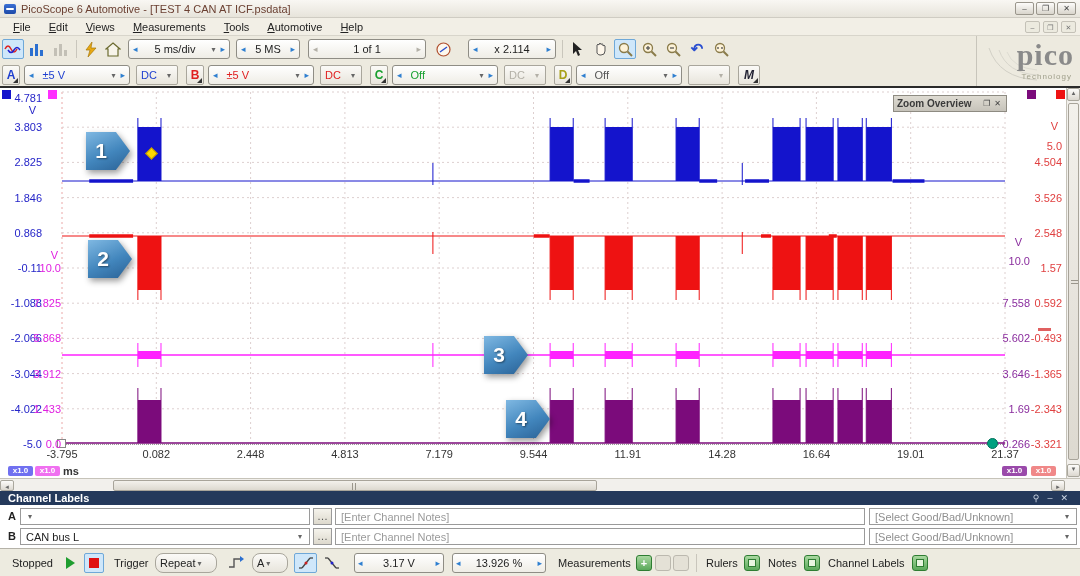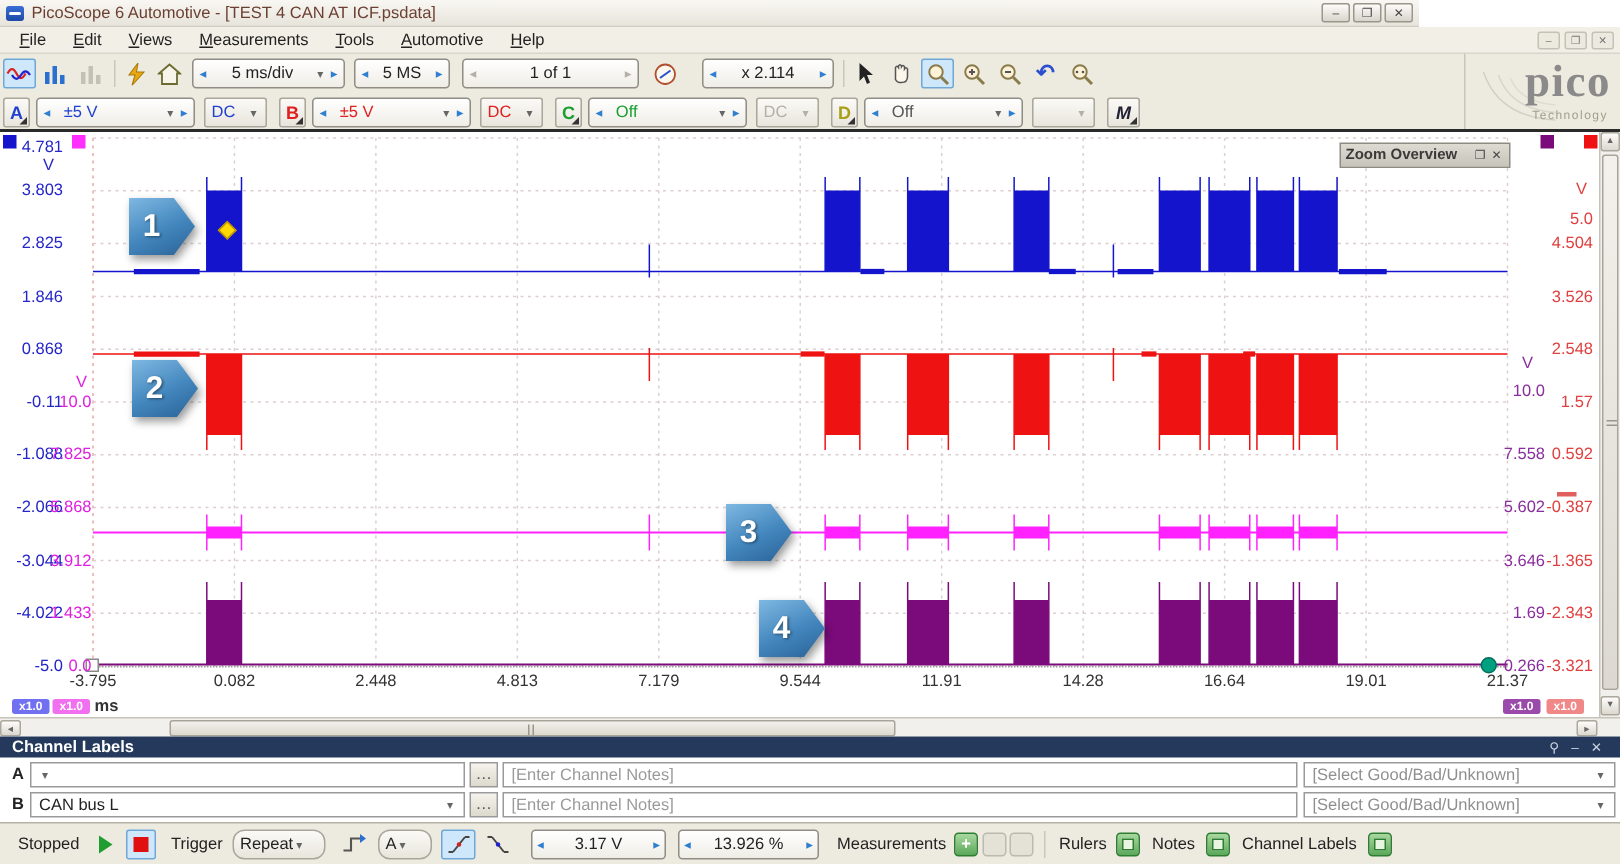--- a/index.html
+++ b/index.html
@@ -1,19 +1,19 @@
 <!DOCTYPE html>
 <html><head>
 <meta charset="utf-8">
 <style>
 *{box-sizing:border-box;margin:0;padding:0}
 html,body{width:1080px;height:576px;overflow:hidden}
 body{font-family:"Liberation Sans",sans-serif;font-size:11px;color:#222;background:#fff;position:relative}
 
-#titlebar{position:absolute;left:0;top:0;width:946px;height:18px;background:linear-gradient(#f9f7f3,#e7e4db);border-bottom:1px solid #cfccc3;display:flex;align-items:center;padding:0 4px;z-index:20}
+#titlebar{position:absolute;left:0;top:0;width:1080px;height:18px;background:linear-gradient(#f9f7f3,#e7e4db);border-bottom:1px solid #cfccc3;display:flex;align-items:center;padding:0 4px;z-index:20}
 #appicon{width:12px;height:10px;background:linear-gradient(#3b6fd4,#1c49a8);border-radius:2px;margin-right:5px;position:relative}
 #appicon::after{content:"";position:absolute;left:2px;top:4px;width:8px;height:2px;background:#fff;border-radius:2px}
 #titletext{color:#6b4032;font-size:11px}
 #winbtns{margin-left:auto;display:flex;gap:2px}
 .winbtn{width:19px;height:13px;border:1px solid #9a968c;background:linear-gradient(#fdfcfa,#d9d5cc);font-size:8px;line-height:11px;text-align:center;color:#444;border-radius:2px}
 
 #menubar{position:absolute;left:0;top:18px;width:1080px;height:18px;background:#f2efe6;border-bottom:1px solid #d8d5cb;display:flex;align-items:center;padding-left:4px;z-index:19}
 .mitem{padding:2px 9px;color:#222}
 .mitem u{text-decoration:underline}
 #mdibtns{margin-left:auto;margin-right:4px;display:flex;gap:3px}
@@ -484,21 +484,21 @@
     <div class="axlab" style="right: 1019px; top: 279.6px; color: rgb(224, 32, 224);">3.912</div>
     <div class="axlab" style="right: 1019px; top: 314.8px; color: rgb(224, 32, 224);">1.433</div>
     <div class="axlab" style="right: 1019px; top: 350px; color: rgb(224, 32, 224);">0.0</div>
     <div class="axlab" style="right: 1022px; top: 161px; color: rgb(224, 32, 224);">V</div>
     <div class="axlab" style="right: 18px; top: 52px; color: rgb(224, 64, 64);">5.0</div>
     <div class="axlab" style="right: 18px; top: 68.4px; color: rgb(224, 64, 64);">4.504</div>
     <div class="axlab" style="right: 18px; top: 103.6px; color: rgb(224, 64, 64);">3.526</div>
     <div class="axlab" style="right: 18px; top: 138.8px; color: rgb(224, 64, 64);">2.548</div>
     <div class="axlab" style="right: 18px; top: 174px; color: rgb(224, 64, 64);">1.57</div>
     <div class="axlab" style="right: 18px; top: 209.2px; color: rgb(224, 64, 64);">0.592</div>
-    <div class="axlab" style="right: 18px; top: 244.4px; color: rgb(224, 64, 64);">-0.387</div>
+    <div class="axlab" style="right: 18px; top: 244.4px; color: rgb(224, 64, 64);">-0.493</div>
     <div class="axlab" style="right: 18px; top: 279.6px; color: rgb(224, 64, 64);">-1.365</div>
     <div class="axlab" style="right: 18px; top: 314.8px; color: rgb(224, 64, 64);">-2.343</div>
     <div class="axlab" style="right: 18px; top: 350px; color: rgb(224, 64, 64);">-3.321</div>
     <div class="axlab" style="right: 22px; top: 32px; color: rgb(224, 64, 64);">V</div>
     <div class="axlab" style="right: 50px; top: 167px; color: rgb(138, 45, 158);">10.0</div>
     <div class="axlab" style="right: 50px; top: 209.2px; color: rgb(138, 45, 158);">7.558</div>
     <div class="axlab" style="right: 50px; top: 244.4px; color: rgb(138, 45, 158);">5.602</div>
     <div class="axlab" style="right: 50px; top: 279.6px; color: rgb(138, 45, 158);">3.646</div>
     <div class="axlab" style="right: 50px; top: 314.8px; color: rgb(138, 45, 158);">1.69</div>
     <div class="axlab" style="right: 50px; top: 350px; color: rgb(138, 45, 158);">0.266</div>

